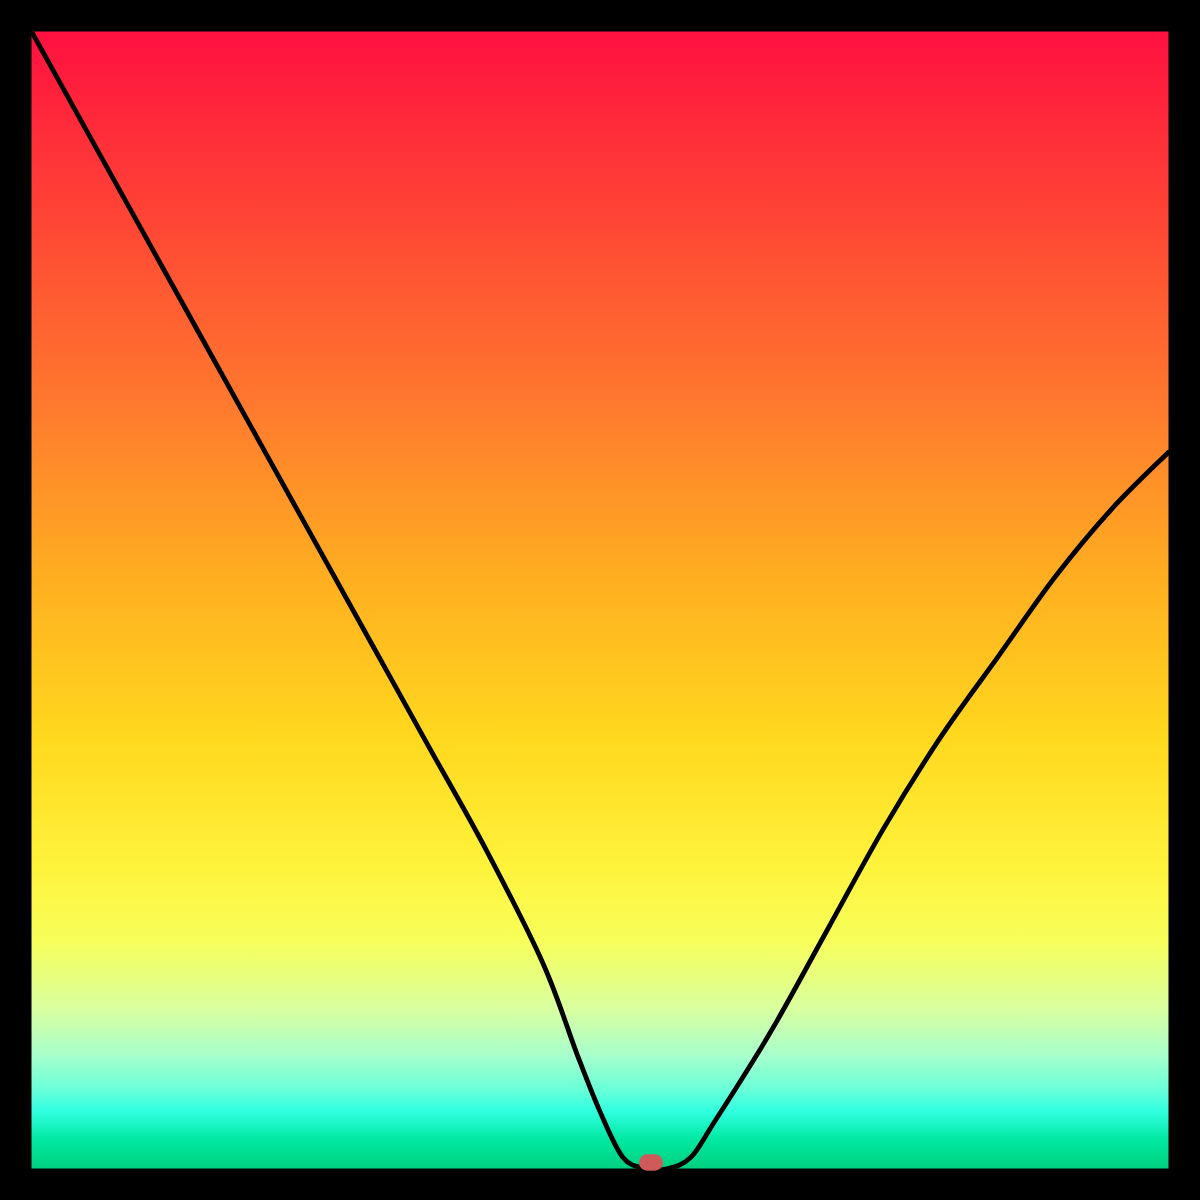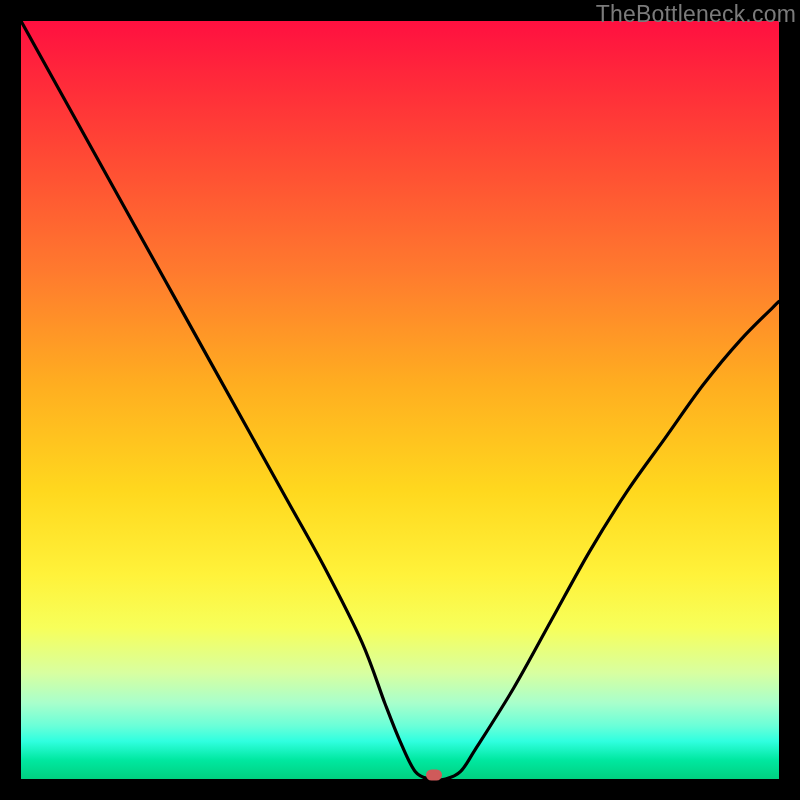--- a/index.html
+++ b/index.html
@@ -70,14 +70,13 @@
 </head>
 <body>
 
 <div class="frame">
   <div class="plot-area">
     <svg class="curve" viewBox="0 0 758 758" preserveAspectRatio="none">
       <path id="curve-path" fill="none" stroke="#000" stroke-width="3.2" stroke-linejoin="round" stroke-linecap="round" d="M 0 0 C 6.316666666666666 11.370000000000005, 25.266666666666666 45.48000000000002, 37.9 68.22000000000003 C 50.53333333333333 90.96000000000004, 63.166666666666664 113.70000000000006, 75.8 136.44000000000005 C 88.43333333333334 159.18000000000004, 101.06666666666666 181.92, 113.7 204.65999999999997 C 126.33333333333334 227.39999999999995, 138.96666666666667 250.14, 151.6 272.88 C 164.23333333333332 295.62, 176.86666666666667 318.35999999999996, 189.5 341.09999999999997 C 202.13333333333333 363.84, 214.76666666666668 386.58, 227.4 409.32 C 240.03333333333333 432.06, 252.66666666666669 454.8, 265.3 477.54 C 277.93333333333334 500.28000000000003, 290.56666666666666 521.7566666666667, 303.2 545.76 C 315.8333333333333 569.7633333333333, 330.99333333333334 598.8199999999999, 341.1 621.56 C 351.2066666666667 644.3, 357.5233333333333 665.7766666666666, 363.84 682.2 C 370.15666666666664 698.6233333333334, 373.94666666666666 708.73, 379 720.1 C 384.05333333333334 731.47, 389.1066666666667 744.1033333333332, 394.16 750.42 C 399.21333333333337 756.7366666666667, 404.2666666666667 756.7366666666667, 409.32000000000005 758 C 414.3733333333334 759.2633333333333, 419.4266666666667 759.2633333333333, 424.48 758 C 429.53333333333336 756.7366666666667, 434.58666666666664 755.4733333333334, 439.64 750.42 C 444.6933333333333 745.3666666666666, 445.9566666666667 741.5766666666666, 454.8 727.68 C 463.6433333333333 713.7833333333333, 480.06666666666666 688.5166666666667, 492.7 667.04 C 505.3333333333333 645.5633333333333, 517.9666666666667 621.56, 530.6 598.8199999999999 C 543.2333333333333 576.0799999999999, 555.8666666666667 552.0766666666667, 568.5 530.6 C 581.1333333333333 509.12333333333333, 593.7666666666667 488.90999999999997, 606.4 469.96 C 619.0333333333333 451.01, 631.6666666666666 434.58666666666664, 644.3 416.9 C 656.9333333333333 399.2133333333333, 669.5666666666667 380.2633333333333, 682.2 363.84 C 694.8333333333334 347.41666666666663, 707.4666666666667 332.25666666666666, 720.1 318.36 C 732.7333333333333 304.46333333333337, 751.6833333333334 286.77666666666664, 758 280.46"></path>
     </svg>
     <div id="marker" class="marker" style="left: 413.11px; top: 754.21px; background: rgb(207, 90, 90);"></div>
   </div>
-  <div class="watermark">TheBottleneck.com</div>
 </div>
 
 </body></html>

